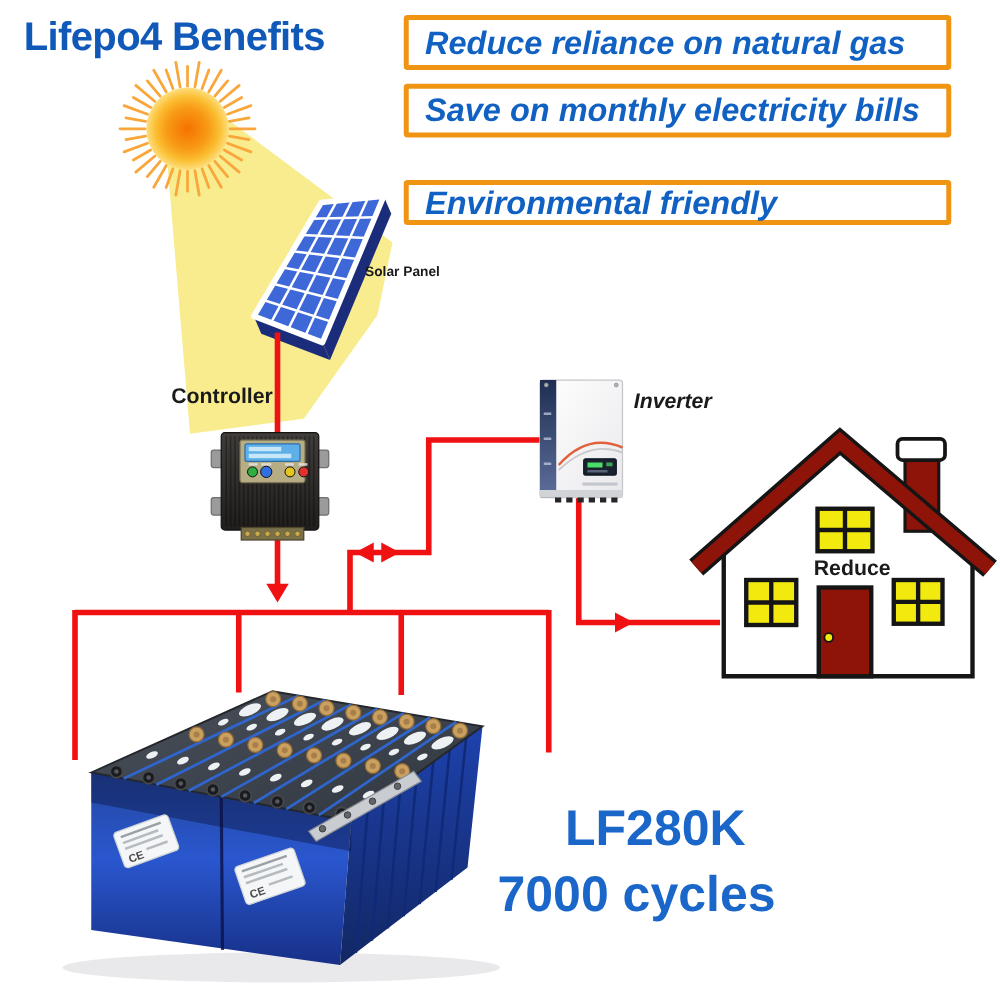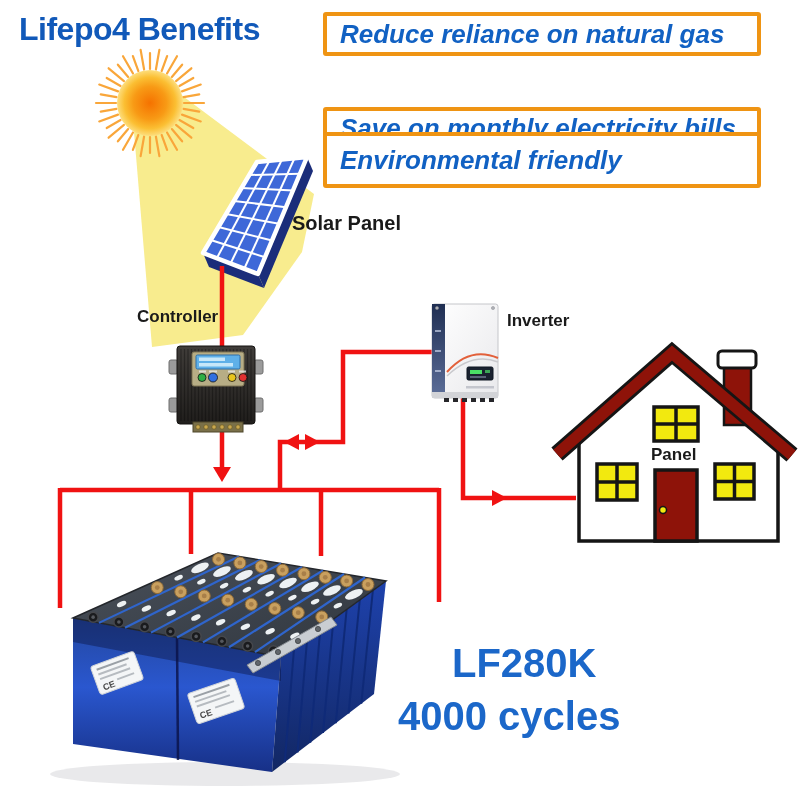--- a/index.html
+++ b/index.html
@@ -361,27 +361,27 @@
       <text class="ce" x="-20" y="12">CE</text>
       <rect x="-3" y="5" width="20" height="2" fill="#b6bbc0"></rect>
     </g>
   </svg>
 
   <div class="lbl title">Lifepo4 Benefits</div>
 
   <div class="benefit-box" style="top:12px;height:44px;">
     <span>Reduce reliance on natural gas</span>
   </div>
-  <div class="benefit-box" style="top:67px;height:43px;margin-top:40px;">
+  <div class="benefit-box" style="top:67px;height:43px;">
     <span>Save on monthly electricity bills</span>
   </div>
-  <div class="benefit-box" style="top:132px;height:56px;">
+  <div class="benefit-box" style="top:144px;height:36px;">
     <span>Environmental friendly</span>
   </div>
 
-  <div class="lbl dev-label" style="left:292px;top:212px;font-size:20px;">Solar Panel</div>
+  <div class="lbl dev-label" style="left:292px;top:212px;font-size:11px;">Solar Panel</div>
   <div class="lbl dev-label" style="left:137px;top:307px;">Controller</div>
-  <div class="lbl dev-label" style="left:507px;top:311px;">Inverter</div>
-  <div class="lbl dev-label" style="left:651px;top:445px;">Panel</div>
+  <div class="lbl dev-label" style="left:507px;top:311px;font-style:italic;">Inverter</div>
+  <div class="lbl dev-label" style="left:651px;top:445px;">Reduce</div>
 
   <div class="lbl model">LF280K</div>
-  <div class="lbl cycles">4000 cycles</div>
+  <div class="lbl cycles">7000 cycles</div>
 </div>
 
 </body></html>

